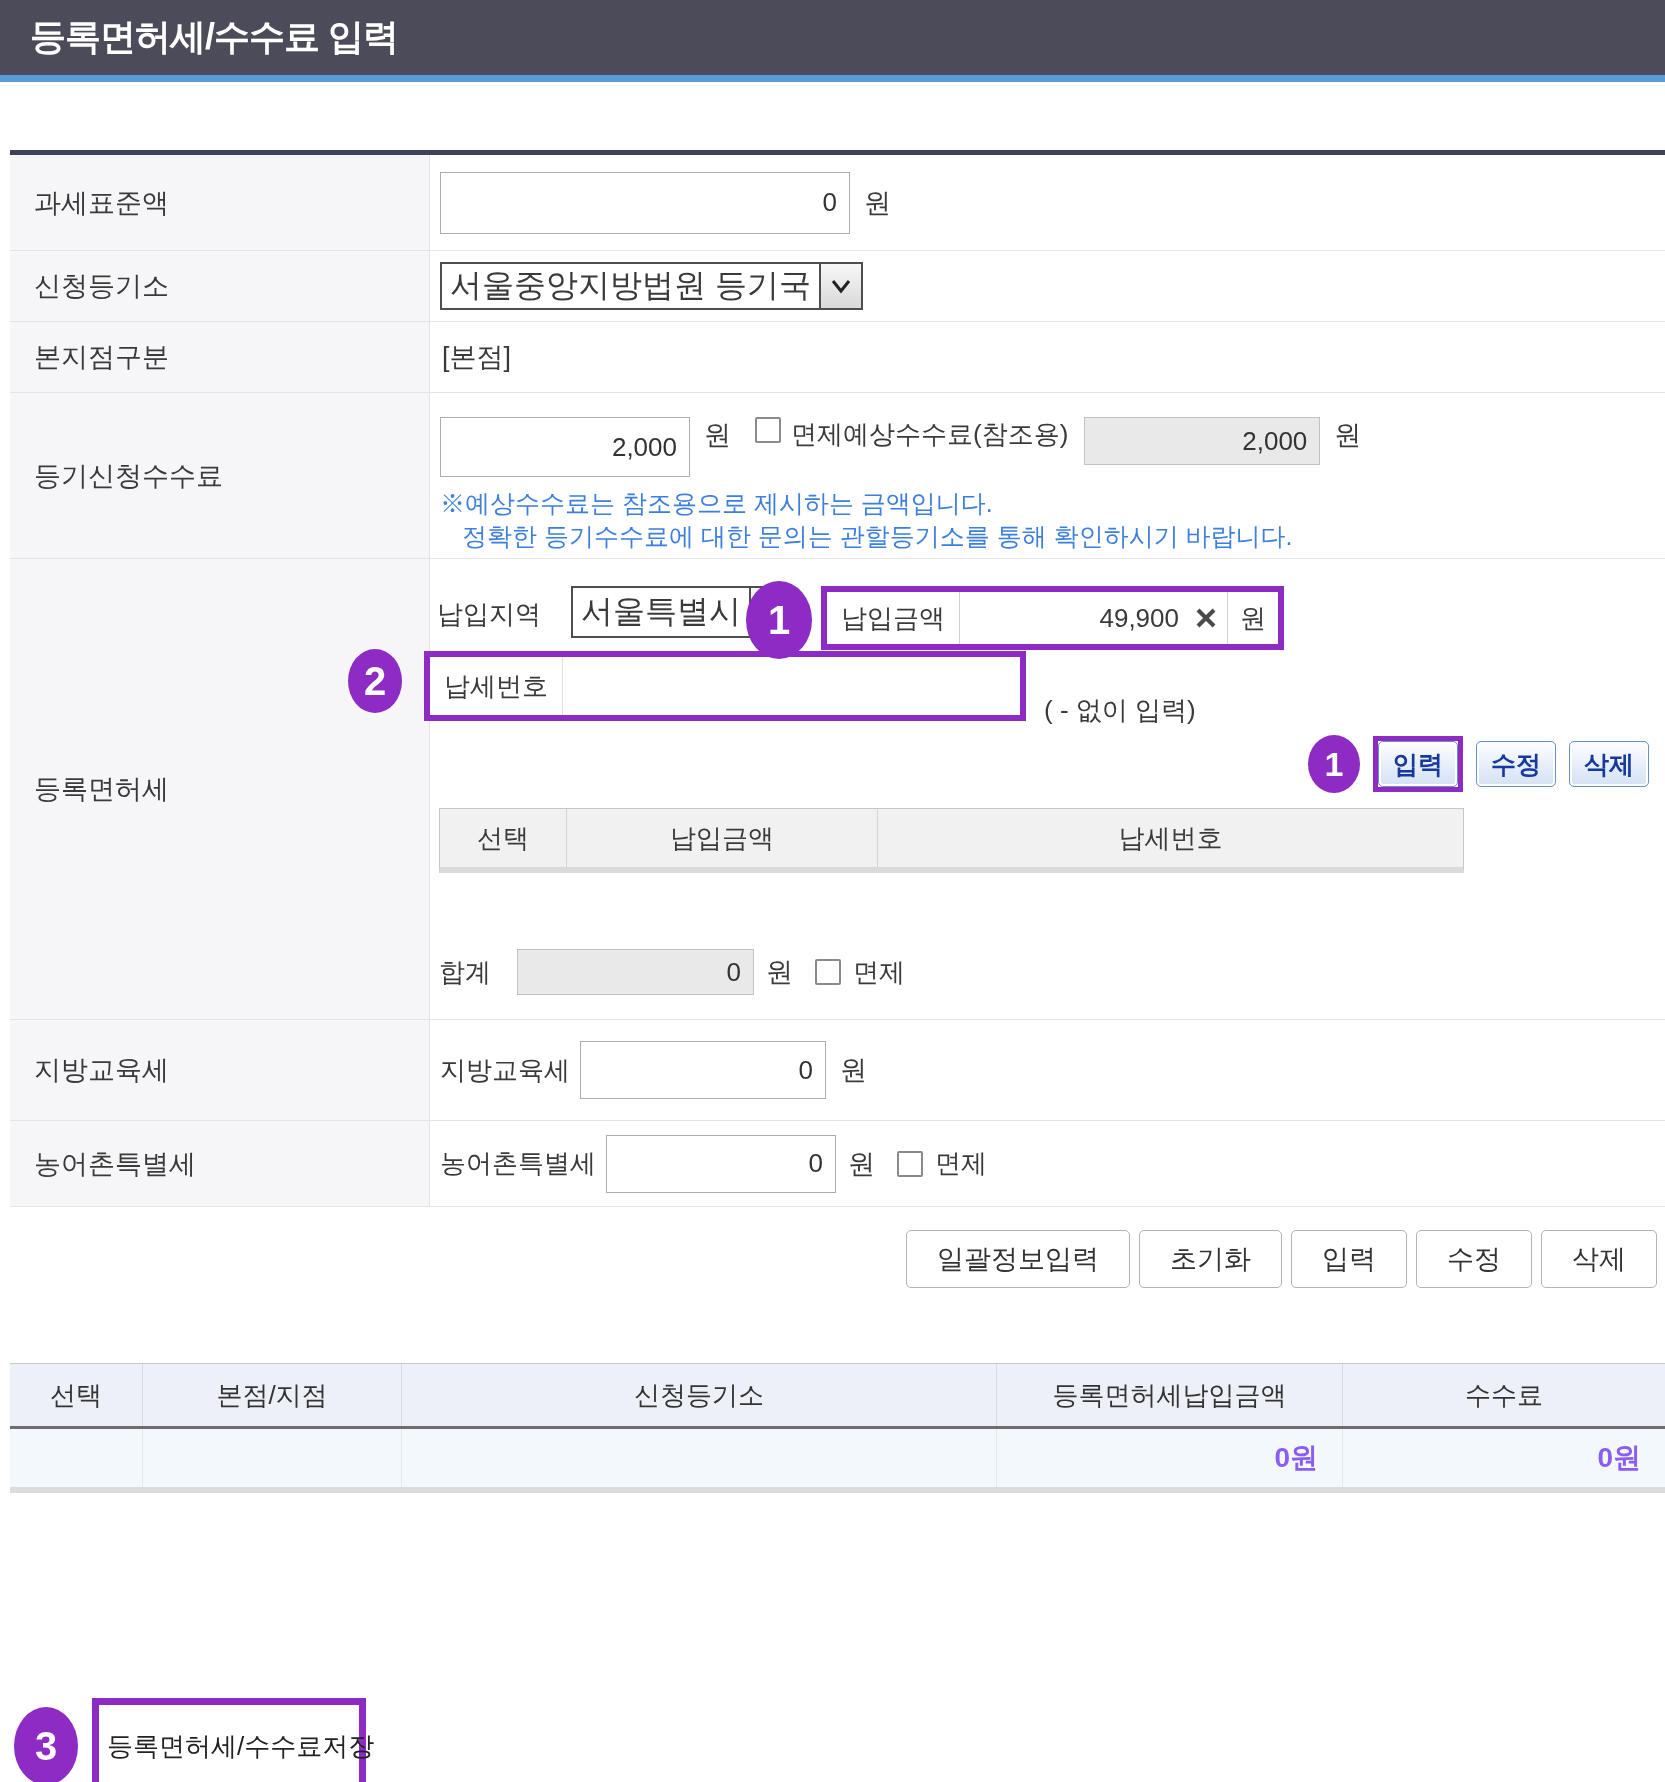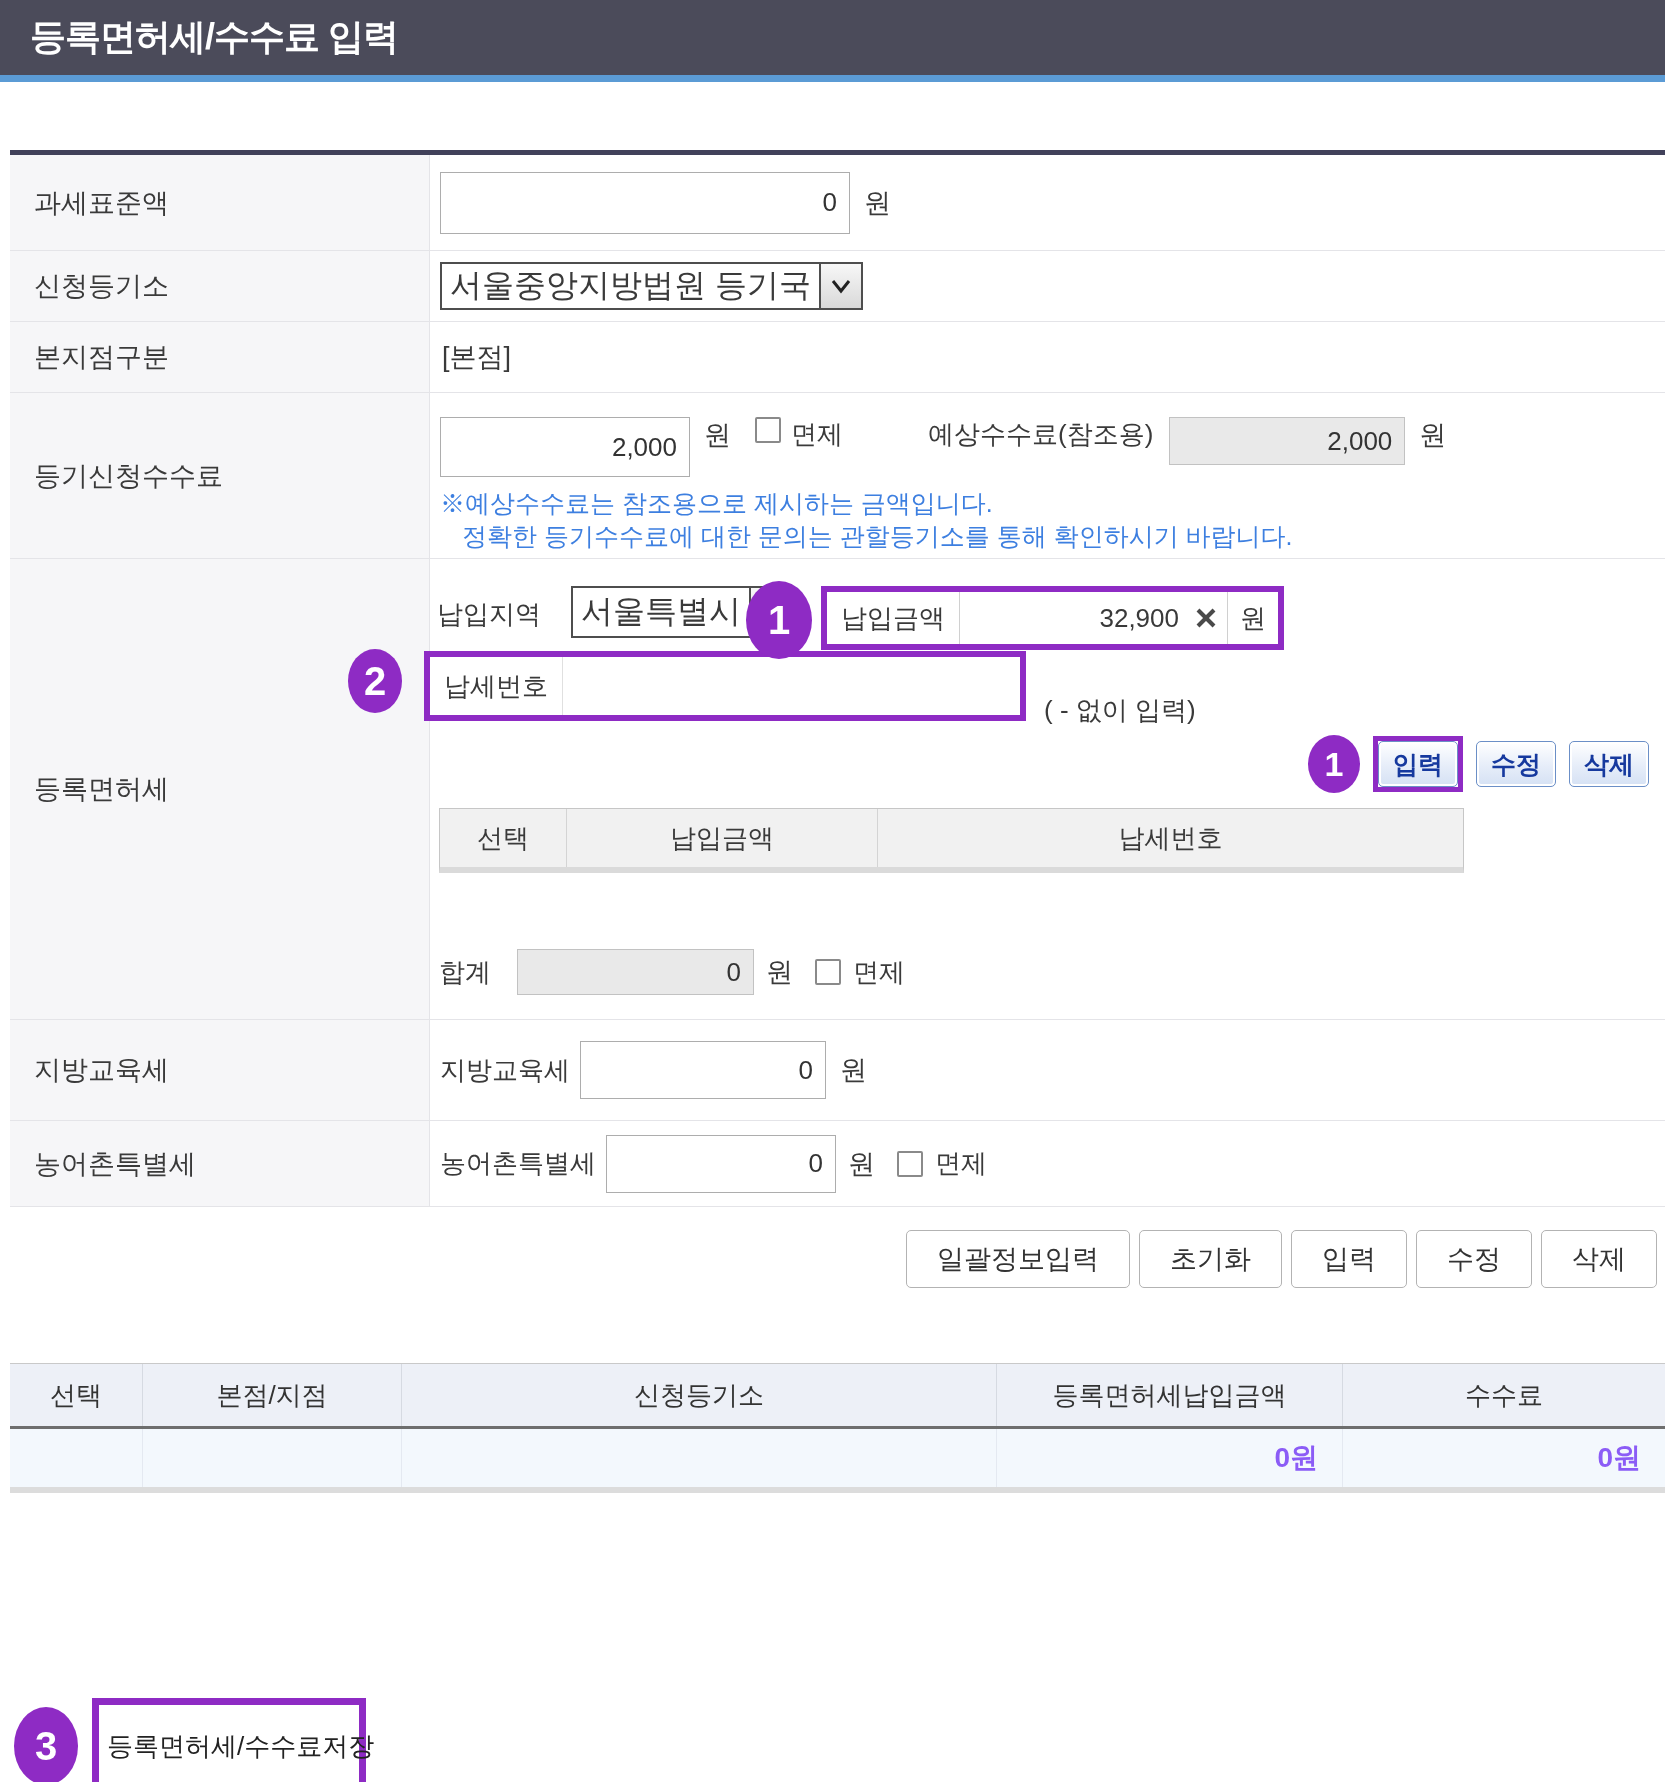--- a/index.html
+++ b/index.html
@@ -131,21 +131,21 @@
     </div>
 
     <div class="frow h165">
       <div class="fl">등기신청수수료</div>
       <div class="fc">
         <div class="fee-line">
           <input class="inp" style="width: 250px;" value="2,000">
           <span class="unit">원</span>
           <span class="chk" style="margin-left:24px;"></span>
           <span class="lab" style="margin-left:10px;">면제</span>
-          <span class="lab" style="margin-left:85px;">예상수수료(참조용)</span>
+          <span class="lab" style="">예상수수료(참조용)</span>
           <input class="inp gray" style="width: 236px; height: 48px; margin-left: 16px;" readonly="" value="2,000">
           <span class="unit">원</span>
         </div>
         <div class="notice">
           <div class="l1">※예상수수료는 참조용으로 제시하는 금액입니다.</div>
           <div class="l2">정확한 등기수수료에 대한 문의는 관할등기소를 통해 확인하시기 바랍니다.</div>
         </div>
       </div>
     </div>
 
@@ -163,21 +163,21 @@
                 </svg>
             </span>
           </div>
         </div>
 
         <div class="badge b-lg badge1">1</div>
 
         <div class="pbox pbox1">
           <span class="plabel">납입금액</span>
           <span class="vdiv"></span>
-          <span class="pval">32,900</span>
+          <span class="pval">49,900</span>
           <span class="xw">
             <svg width="22" height="22">
                 <line x1="3" y1="3" x2="19" y2="19" stroke="#4a4a4a" stroke-width="4"></line>
                 <line x1="19" y1="3" x2="3" y2="19" stroke="#4a4a4a" stroke-width="4"></line>
               </svg>
           </span>
           <span class="vdiv"></span>
           <span class="pun">원</span>
         </div>
 

